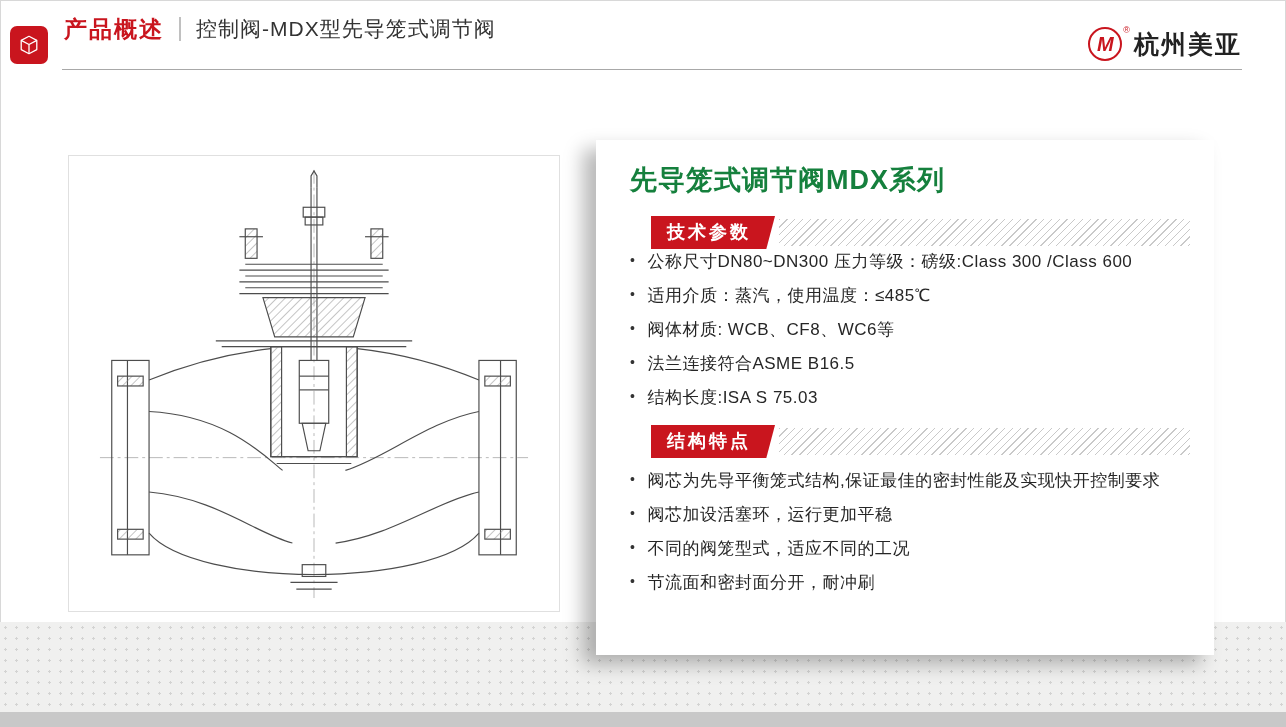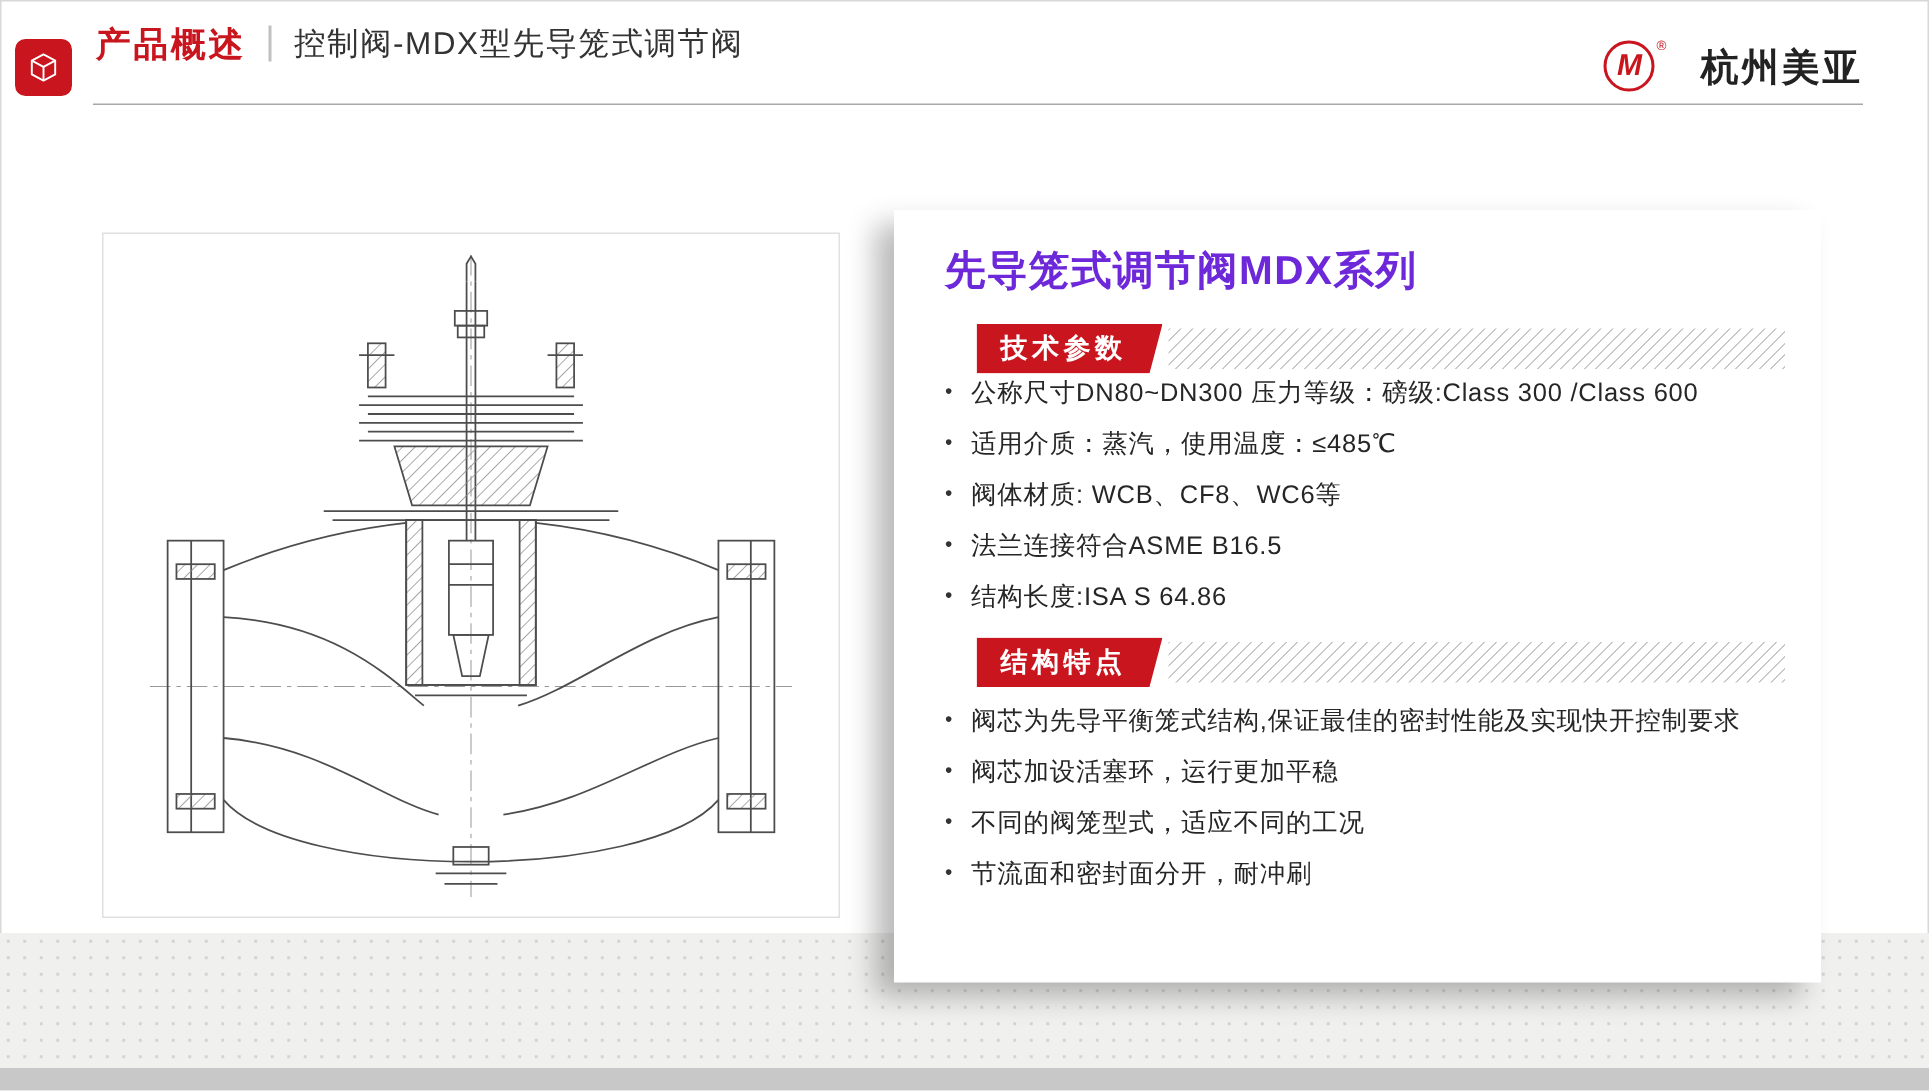--- a/index.html
+++ b/index.html
@@ -25,21 +25,21 @@
   .page-title { color:#333333; font-size:21px; font-weight:normal; letter-spacing:1px; }
   .header-rule { position:absolute; left:62px; top:69px; width:1180px; height:1px; background:#a8a8a8; }
 
   .brand { position:absolute; right:44px; top:27px; display:flex; align-items:center; }
   .brand-mark {
     width:34px; height:34px; border:2.5px solid #c9151e; border-radius:50%;
     color:#c9151e; font-size:20px; font-weight:bold; font-style:italic;
     display:flex; align-items:center; justify-content:center;
   }
   .brand-reg { color:#c9151e; font-size:9px; align-self:flex-start; margin:-2px 4px 0 1px; }
-  .brand-name { color:#222222; font-size:25px; font-weight:bold; letter-spacing:2px;margin-left:19px; }
+  .brand-name { color:#222222; font-size:25px; font-weight:bold; letter-spacing:2px; }
 
   
   .bottom-band {
     position:absolute; left:0; top:622px; width:1286px; height:90px;
     background-color:#f0f0ef;
     background-image: radial-gradient(#d3d3d2 1px, transparent 1.3px);
     background-size: 11px 11px;
   }
   .bottom-bar { position:absolute; left:0; top:712px; width:1286px; height:15px; background:#c8c8c8; }
 
@@ -50,21 +50,21 @@
     display:flex; align-items:center; justify-content:center;
   }
 
   
   .panel {
     position:absolute; left:596px; top:140px; width:618px; height:515px;
     background:#ffffff; z-index:3;
     box-shadow:-13px 9px 18px rgba(0,0,0,0.28);
     padding:22px 24px 0 34px;
   }
-  .panel-title { color:#6d28d9; font-size:27px; font-weight:bold; letter-spacing:1px; }
+  .panel-title { color:#15803d; font-size:27px; font-weight:bold; letter-spacing:1px; }
 
   .sec-header { display:flex; align-items:center; margin-top:18px;padding-left:21px; }
   .badge {
     background:#c9151e; color:#ffffff; font-size:18px; font-weight:bold;
     letter-spacing:3px; padding:4px 24px 5px 16px;
     clip-path: polygon(0 0, 100% 0, 93% 100%, 0 100%);
     white-space:nowrap;
   }
   .hatch {
     flex:1; height:27px; margin-left:4px;
@@ -187,21 +187,21 @@
 
     <div class="sec-header">
       <span class="badge">技术参数</span>
       <span class="hatch"></span>
     </div>
     <ul class="plist">
       <li>公称尺寸DN80~DN300  压力等级：磅级:Class 300 /Class 600</li>
       <li>适用介质：蒸汽，使用温度：≤485℃</li>
       <li>阀体材质: WCB、CF8、WC6等</li>
       <li>法兰连接符合ASME B16.5</li>
-      <li>结构长度:ISA S 64.86</li>
+      <li>结构长度:ISA S 75.03</li>
     </ul>
 
     <div class="sec-header">
       <span class="badge">结构特点</span>
       <span class="hatch"></span>
     </div>
     <ul class="plist features">
       <li>阀芯为先导平衡笼式结构,保证最佳的密封性能及实现快开控制要求</li>
       <li>阀芯加设活塞环，运行更加平稳</li>
       <li>不同的阀笼型式，适应不同的工况</li>

